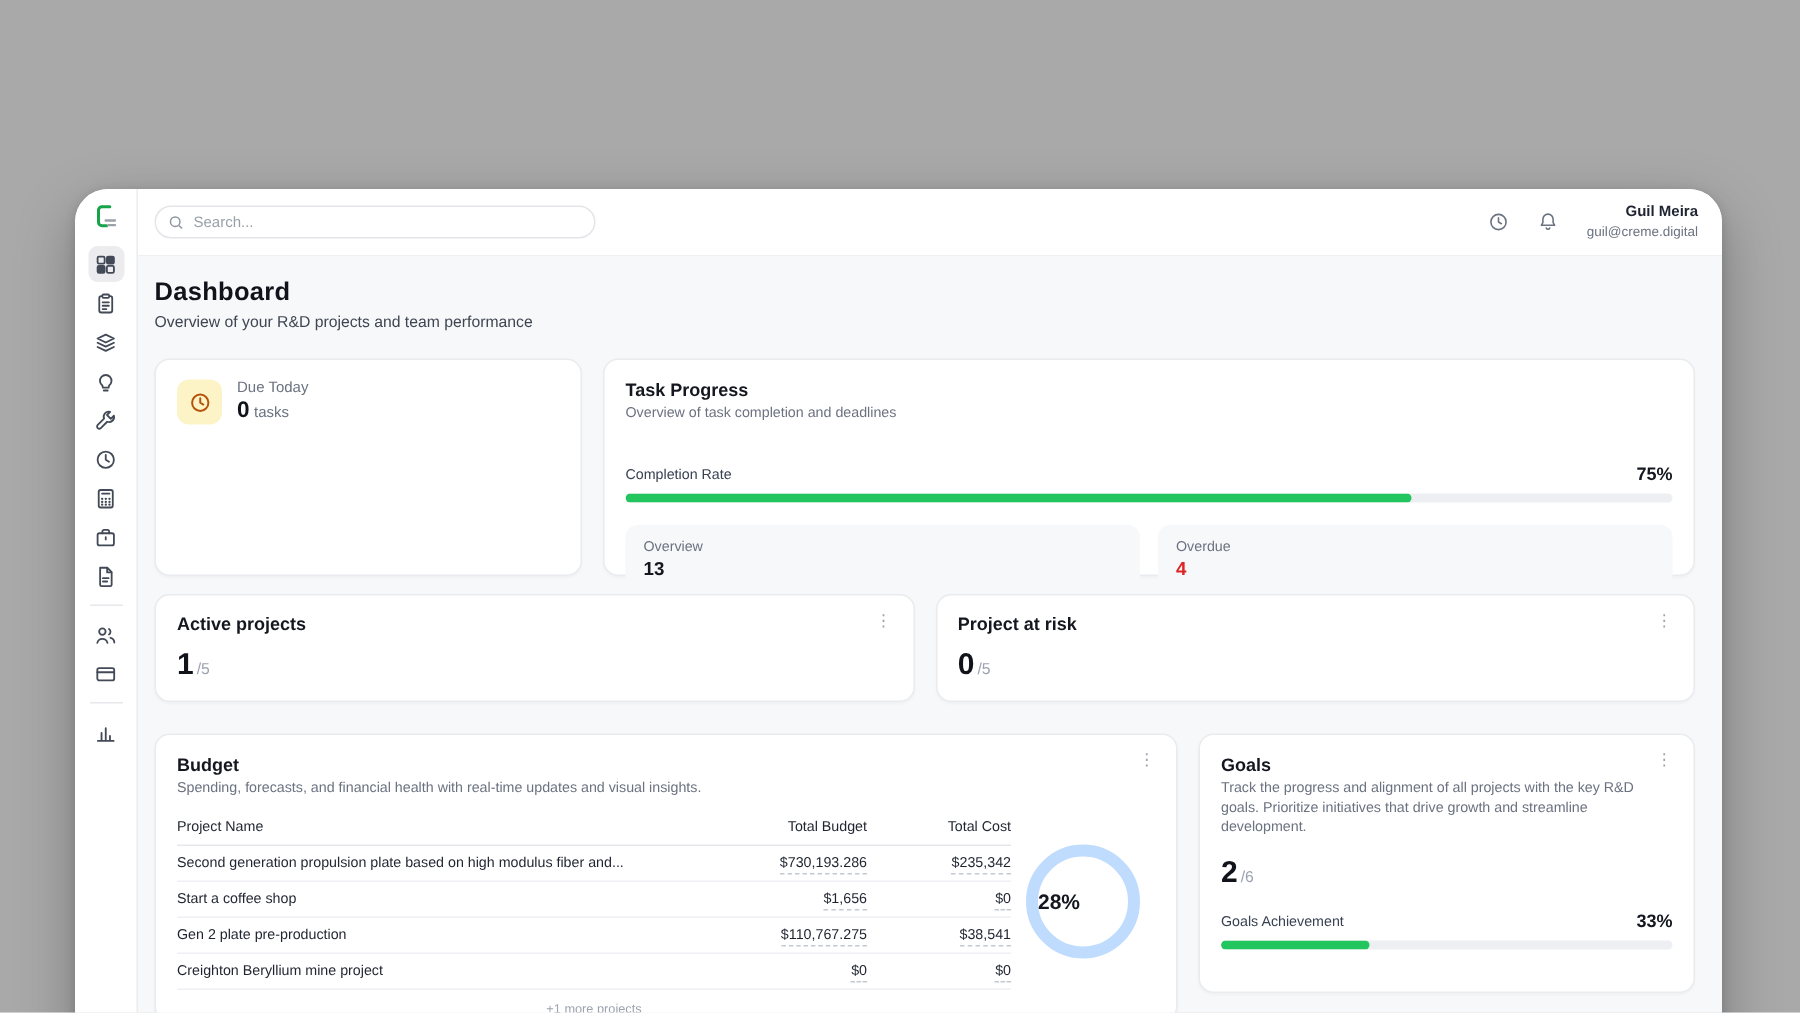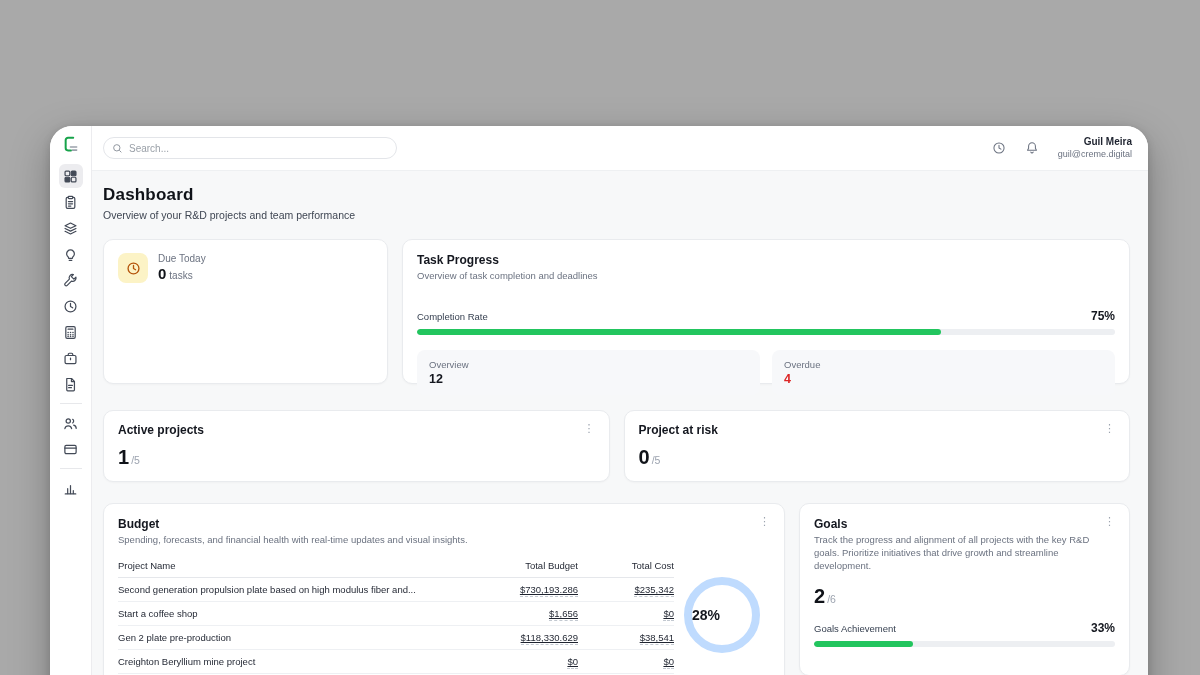--- a/index.html
+++ b/index.html
@@ -52,21 +52,21 @@
   .tb-icon svg { width:14px; height:14px; stroke:#6b7280; stroke-width:1.2; fill:none; stroke-linecap:round; stroke-linejoin:round; }
   .user-block { text-align:right; line-height:1.25; cursor:pointer; }
   .user-name { font-size:10px; font-weight:bold; color:#1f2430; }
   .user-email { font-size:9px; color:#6b7280; }
   
   .content { flex:1; background:#f7f8f9; padding:14px 18px 0 11px; overflow:hidden; }
   .page-title { font-size:17px; font-weight:bold; color:#101319; letter-spacing:.2px; }
   .page-subtitle { font-size:10.5px; color:#3f4653; margin-top:4px; }
   .row { display:flex; gap:14px; align-items:flex-start; }
   .row1 { margin-top:18px; }
-  .row2 { margin-top:26px; }
+  .row2 { margin-top:12px; }
   .row3 { margin-top:21px; }
   .card {
     background:#fff; border:1px solid #e9ebee; border-radius:10px;
     padding:13px 14px; position:relative;
     box-shadow:0 1px 2px rgba(16,24,40,.03);
   }
   .card-title { font-size:12px; font-weight:bold; color:#14171f; }
   .card-sub { font-size:9.5px; color:#6b7280; margin-top:3px; }
   .dots { position:absolute; top:10px; right:10px; color:#9ca3af; font-size:11px; line-height:1; cursor:pointer; padding:2px 4px; }
   
@@ -97,21 +97,21 @@
   .kpi-total { font-size:10.5px; color:#9ca3af; margin-left:2px; }
   
   .card-budget { width:682px; height:192px; flex-shrink:0; }
   .budget-body { display:flex; }
   .budget-table { flex:1; margin-top:11px; }
   .bt-row { display:flex; align-items:center; border-bottom:1px solid #eef0f3; padding:6px 0; }
   .bt-head { color:#4b5563; font-size:9.5px; padding:4px 0 6px; border-bottom:1px solid #e5e7eb; }
   .bt-name { flex:1; font-size:9.5px; color:#1f2430; padding-right:10px; white-space:nowrap; overflow:hidden; }
   .bt-budget { width:112px; text-align:right; font-size:9.5px; color:#1f2430; }
   .bt-cost { width:96px; text-align:right; font-size:9.5px; color:#1f2430; }
-  .money { border-bottom:1px dashed #c3c9d1; padding-bottom:1px; cursor:pointer;text-decoration:underline; }
+  .money { border-bottom:1px dashed #c3c9d1; padding-bottom:1px; cursor:pointer; }
   .bt-more { text-align:center; font-size:8.5px; color:#9ca3af; padding-top:7px; }
   .donut-wrap { width:96px; display:flex; align-items:flex-start; justify-content:center; padding-top:32px; }
   .donut {
     width:76px; height:76px; border-radius:50%; border:8px solid #bfdbfe;
     display:flex; align-items:center; justify-content:flex-start;
   }
   .donut-pct { font-size:14px; font-weight:bold; color:#14171f; }
   
   .card-goals { flex:1; height:173px; }
   .goals-sub { max-width:300px; line-height:1.35; }
@@ -277,21 +277,21 @@
           <div class="completion-row">
             <span class="completion-label">Completion Rate</span>
             <span class="completion-pct">75%</span>
           </div>
           <div class="pbar">
             <div class="pbar-fill" style="width: 75%;"></div>
           </div>
           <div class="task-stats">
             <div class="stat-box">
               <div class="stat-label">Overview</div>
-              <div class="stat-value">12</div>
+              <div class="stat-value">13</div>
             </div>
             <div class="stat-box">
               <div class="stat-label">Overdue</div>
               <div class="stat-value red">4</div>
             </div>
           </div>
         </div>
       </div>
 
       <div class="row row2">
@@ -330,21 +330,21 @@
                 <div class="bt-budget"><span class="money">$730,193.286</span></div>
                 <div class="bt-cost"><span class="money">$235,342</span></div>
               </div>
               <div class="bt-row">
                 <div class="bt-name">Start a coffee shop</div>
                 <div class="bt-budget"><span class="money">$1,656</span></div>
                 <div class="bt-cost"><span class="money">$0</span></div>
               </div>
               <div class="bt-row">
                 <div class="bt-name">Gen 2 plate pre-production</div>
-                <div class="bt-budget"><span class="money">$118,330.629</span></div>
+                <div class="bt-budget"><span class="money">$110,767.275</span></div>
                 <div class="bt-cost"><span class="money">$38,541</span></div>
               </div>
               <div class="bt-row">
                 <div class="bt-name">Creighton Beryllium mine project</div>
                 <div class="bt-budget"><span class="money">$0</span></div>
                 <div class="bt-cost"><span class="money">$0</span></div>
               </div>
               <div class="bt-more">+1 more projects</div>
             </div>
             <div class="donut-wrap">

